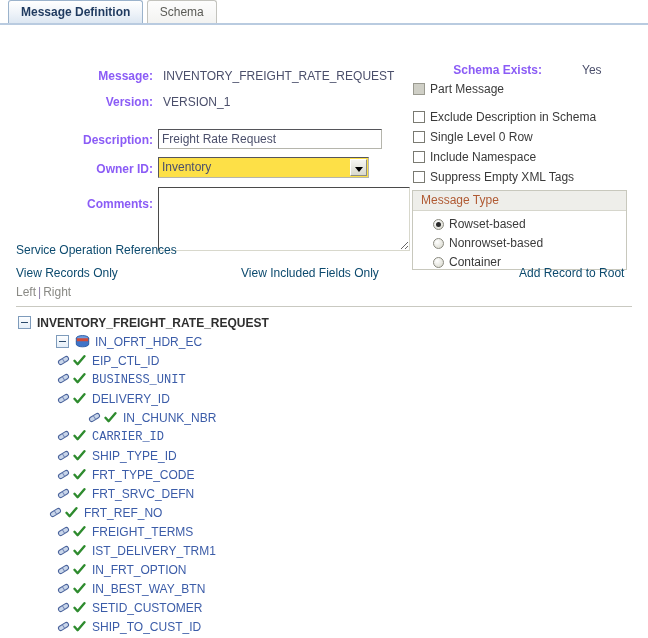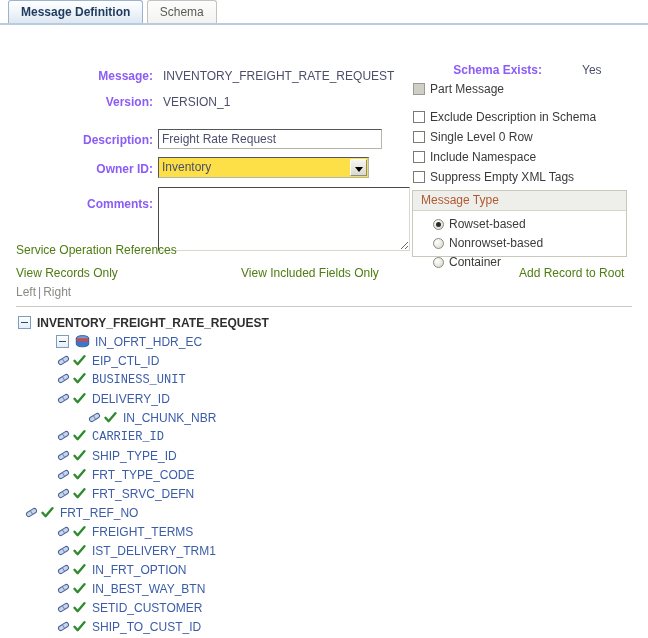--- a/index.html
+++ b/index.html
@@ -191,21 +191,21 @@
     position: absolute;
     left: 2px; top: 2px;
     width: 5px; height: 5px;
     border-radius: 50%;
     background: #2a2a2a;
   }
 
   
   .linkrow { position: absolute; white-space: nowrap; }
   a.lnk {
-    color: #4d7c0f;
+    color: #0c4a6e;
     font-size: 12px;
     text-decoration: none;
     cursor: pointer;
   }
   a.lnk.muted { color: #8a8a85; }
   .sep { color: #8d7fa8; font-size: 12px; padding: 0 2px; }
 
   .hr {
     position: absolute;
     left: 16px;
@@ -328,21 +328,21 @@
   </div>
 
   <div class="cbrow" style="left:413px; top:125px;">
     <span class="cbox"></span><span>Include Namespace</span>
   </div>
 
   <div class="cbrow" style="left:413px; top:145px;">
     <span class="cbox"></span><span>Suppress Empty XML Tags</span>
   </div>
 
-  <div class="grpbox" style="left:412px; top:165px; width:215px; height:67px;">
+  <div class="grpbox" style="left:412px; top:165px; width:215px; height:80px;">
     <div class="grphdr">Message Type</div>
     <div style="padding:4px 0 0 18px;">
       <div class="radrow">
         <span class="radio on"></span><span>Rowset-based</span>
       </div>
       <div class="radrow">
         <span class="radio"></span><span>Nonrowset-based</span>
       </div>
       <div class="radrow">
         <span class="radio"></span><span>Container</span>
@@ -446,21 +446,21 @@
             <path d="M1.5 6.8 L4.6 10.2 L11.4 2.2" fill="none" stroke="#2e8b2e" stroke-width="2.4" stroke-linecap="round" stroke-linejoin="round"></path>
           </svg></span><a class="node-lnk">FRT_TYPE_CODE</a></div>
       <div class="tnode" style="padding-left: 56px;"><span class="fldicon"><svg viewBox="0 0 15 13" width="15" height="13" xmlns="http://www.w3.org/2000/svg">
             <g transform="rotate(-32 7.5 6.5)">
               <rect x="2" y="4.2" width="11" height="4.6" rx="2.3" ry="2.3" fill="#c9d6ea" stroke="#49629b" stroke-width="1"></rect>
               <line x1="7.5" y1="4.4" x2="7.5" y2="8.6" stroke="#6d82b4" stroke-width="0.9"></line>
             </g>
           </svg></span><span class="chkicon"><svg viewBox="0 0 13 13" width="13" height="13" xmlns="http://www.w3.org/2000/svg">
             <path d="M1.5 6.8 L4.6 10.2 L11.4 2.2" fill="none" stroke="#2e8b2e" stroke-width="2.4" stroke-linecap="round" stroke-linejoin="round"></path>
           </svg></span><a class="node-lnk">FRT_SRVC_DEFN</a></div>
-      <div class="tnode" style="padding-left: 24px;"><span class="fldicon"><svg viewBox="0 0 15 13" width="15" height="13" xmlns="http://www.w3.org/2000/svg">
+      <div class="tnode" style="padding-left: 48px;"><span class="fldicon"><svg viewBox="0 0 15 13" width="15" height="13" xmlns="http://www.w3.org/2000/svg">
             <g transform="rotate(-32 7.5 6.5)">
               <rect x="2" y="4.2" width="11" height="4.6" rx="2.3" ry="2.3" fill="#c9d6ea" stroke="#49629b" stroke-width="1"></rect>
               <line x1="7.5" y1="4.4" x2="7.5" y2="8.6" stroke="#6d82b4" stroke-width="0.9"></line>
             </g>
           </svg></span><span class="chkicon"><svg viewBox="0 0 13 13" width="13" height="13" xmlns="http://www.w3.org/2000/svg">
             <path d="M1.5 6.8 L4.6 10.2 L11.4 2.2" fill="none" stroke="#2e8b2e" stroke-width="2.4" stroke-linecap="round" stroke-linejoin="round"></path>
           </svg></span><a class="node-lnk">FRT_REF_NO</a></div>
       <div class="tnode" style="padding-left: 56px;"><span class="fldicon"><svg viewBox="0 0 15 13" width="15" height="13" xmlns="http://www.w3.org/2000/svg">
             <g transform="rotate(-32 7.5 6.5)">
               <rect x="2" y="4.2" width="11" height="4.6" rx="2.3" ry="2.3" fill="#c9d6ea" stroke="#49629b" stroke-width="1"></rect>

